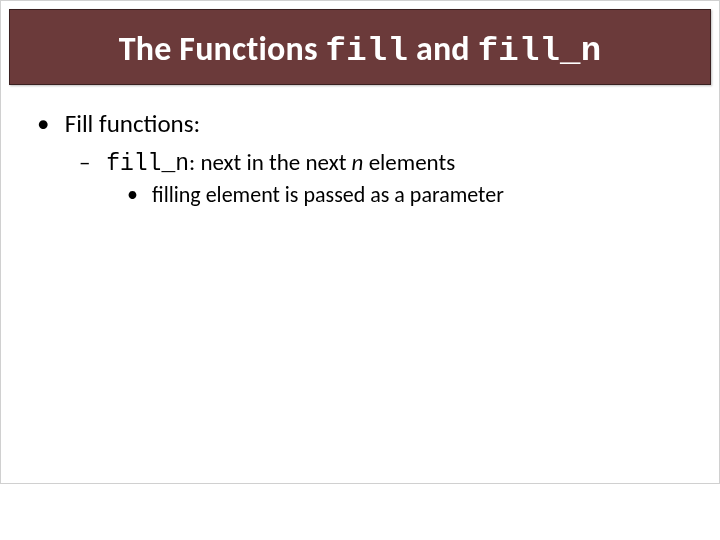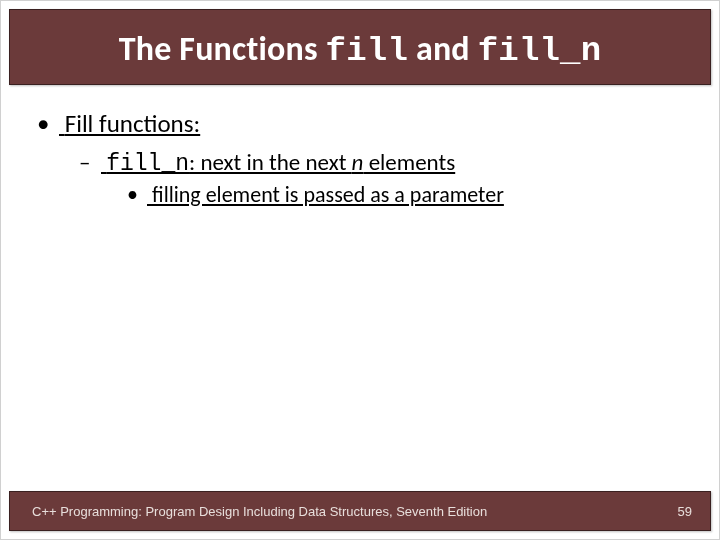--- a/index.html
+++ b/index.html
@@ -5,21 +5,21 @@
   * { margin: 0; padding: 0; box-sizing: border-box; }
   html, body { width: 720px; height: 540px; overflow: hidden; }
   body {
     font-family: Calibri, "Segoe UI", Arial, sans-serif;
     background: #ffffff;
     color: #000;
     position: relative;
   }
   .slide {
     width: 720px;
-    height: 540px;
+    height: 484px;
     position: relative;
     border: 1px solid #d0d0d0;
   }
   .title-bar {
     background: #6b3a3a;
     border: 1px solid #3a2020;
     color: #ffffff;
     margin: 8px 8px 0 8px;
     padding: 18px 12px 14px 12px;
     text-align: center;
@@ -32,21 +32,20 @@
   }
   .title-bar .title-text .mono {
     font-family: "Courier New", Courier, monospace;
     font-weight: 700;
   }
   .content {
     padding: 22px 36px 0 36px;
     font-size: 25px;
     line-height: 1.35;
     color: #000;
-    text-decoration: underline;
   }
   ul.lvl1 { list-style: none; padding-left: 0; }
   ul.lvl1 > li { margin-bottom: 14px; }
   ul.lvl1 > li::before {
     content: "•";
     display: inline-block;
     width: 22px;
     margin-left: 0;
   }
   ul.lvl2 { list-style: none; padding-left: 46px; margin-top: 6px; font-size: 23px; }
@@ -105,18 +104,14 @@
               <li>
                 <span>filling element is passed as a parameter</span>
               </li>
             </ul>
           </li>
         </ul>
       </li>
     </ul>
   </div>
 
-  <div class="footer">
-    <span>C++ Programming: Program Design Including Data Structures, Seventh Edition</span>
-    <span class="pagenum">59</span>
-  </div>
 
 </div>
 
 </body></html>

